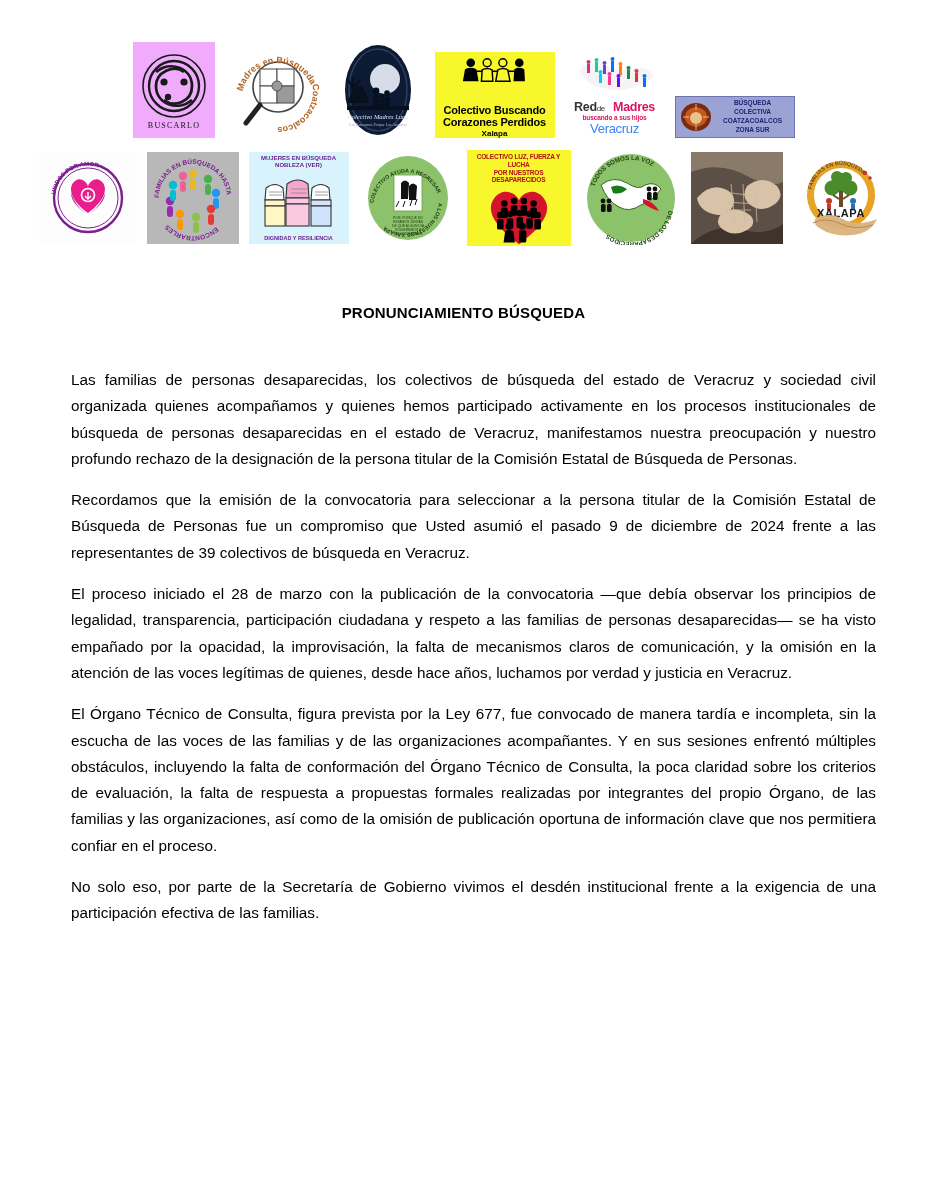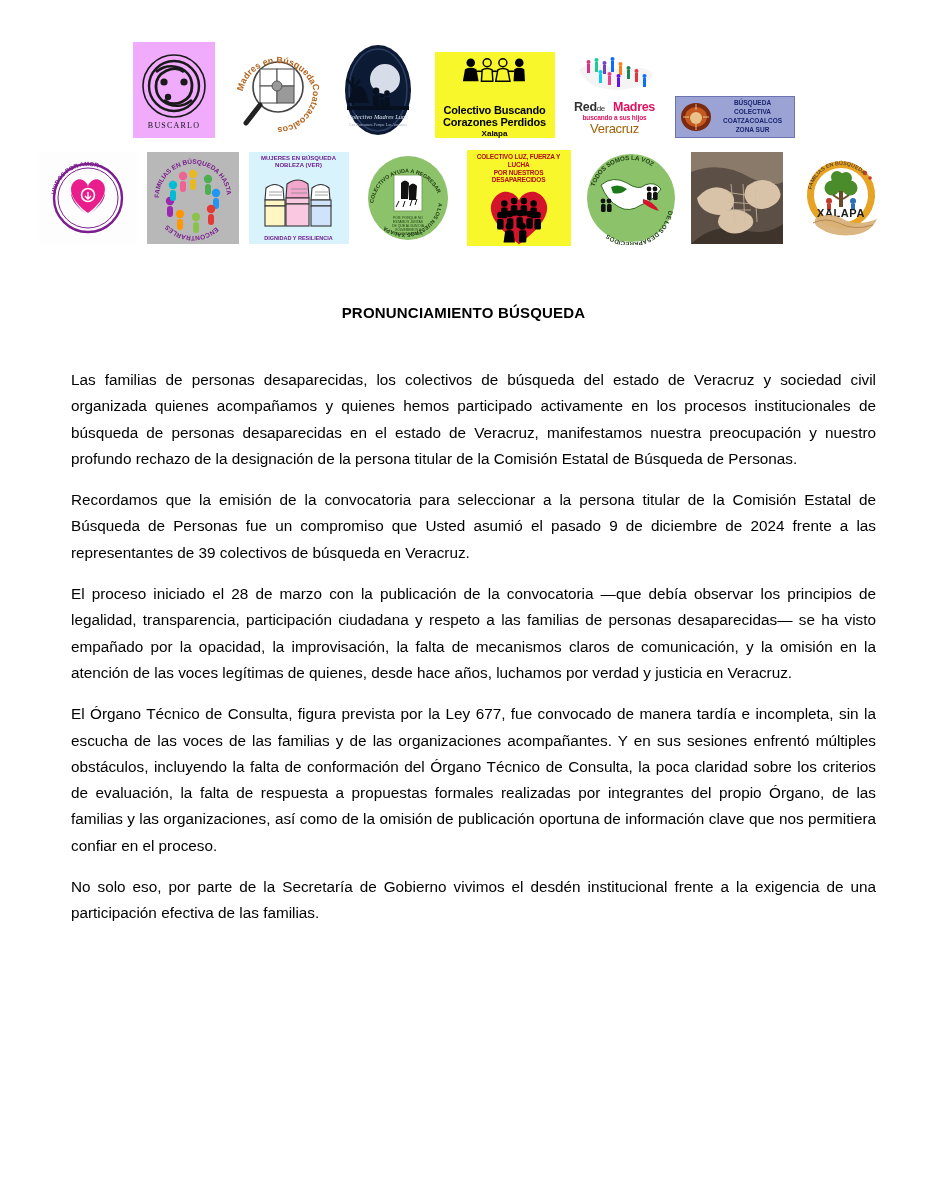--- a/index.html
+++ b/index.html
@@ -77,21 +77,21 @@
   }
   .lg-redmadres {
     width: 88px; height: 90px;
     display: flex; flex-direction: column;
     align-items: center; justify-content: flex-end;
     padding-bottom: 2px; box-sizing: border-box;
   }
   .lg-redmadres .rm-line1 { font-size: 12.5px; font-weight: 700; color:#333; letter-spacing:-0.3px;}
   .lg-redmadres .rm-line1 b { color:#e0115f;padding-left:8px; }
   .lg-redmadres .rm-line2 { font-size: 6.5px; font-weight: 700; color:#e0115f; letter-spacing:-0.1px;}
-  .lg-redmadres .rm-line3 { font-size: 13px; color:#a16207; letter-spacing:-0.3px;}
+  .lg-redmadres .rm-line3 { font-size: 13px; color:#3b82f6; letter-spacing:-0.3px;}
   .lg-coatza-sur {
     width: 120px; height: 42px;
     background: #9aa3d4;
     border: 1px solid #6b74b0;
     display: flex; align-items: center; gap: 4px;
     padding: 0 4px; box-sizing: border-box;
   }
   .lg-coatza-sur .cs-text {
     font-size: 6.5px; font-weight: bold; color: #1c2470;
     line-height: 1.35; text-align: center; flex: 1;

